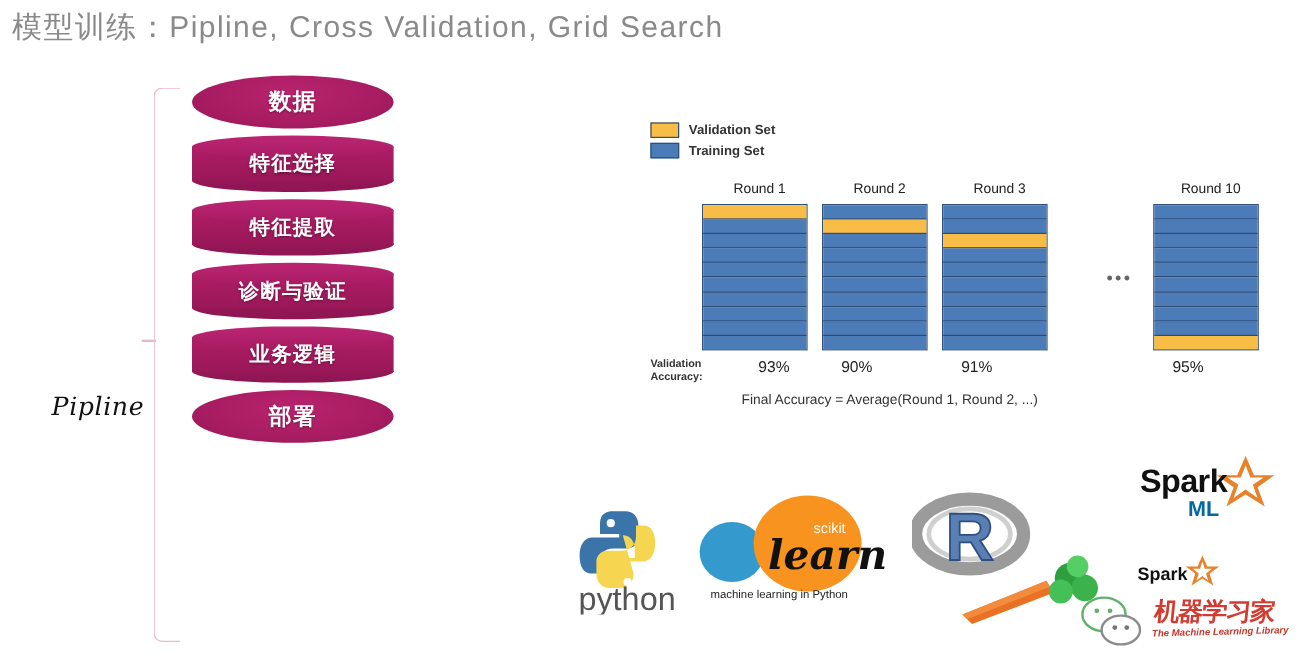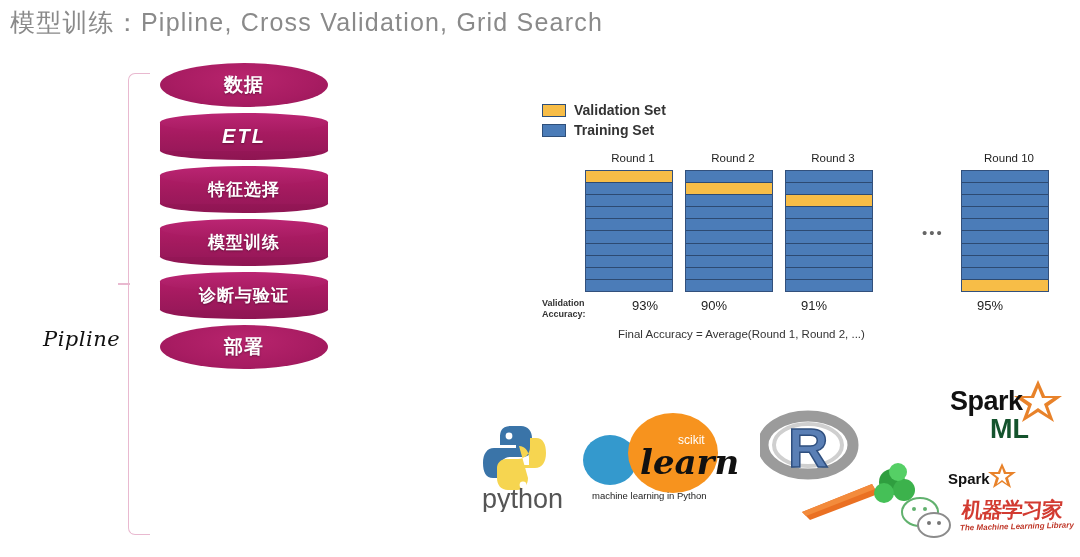--- a/index.html
+++ b/index.html
@@ -166,21 +166,21 @@
     margin-bottom: 4px;
   }
   .legend-swatch {
     width: 24px;
     height: 13px;
     border: 1px solid #2e4f7a;
     margin-right: 8px;
     box-sizing: border-box;
   }
   .legend-text {
-    font-size: 14px;
+    font-size: 11px;
     color: #333;
     font-weight: bold;
   }
 
   #cv-rounds {
     position: absolute;
     left: 50px;
     top: 82px;
     width: 450px;
     height: 140px;
@@ -295,23 +295,23 @@
     position: absolute;
     left: 0; top: 8px;
     font-size: 27px;
     font-weight: bold;
     color: #111;
     letter-spacing: -0.5px;
   }
   .spark-ml {
     position: absolute;
     left: 40px; top: 36px;
-    font-size: 27px;
-    font-weight: bold;
-    color: #14532d;
+    font-size: 18px;
+    font-weight: bold;
+    color: #0369a1;
     letter-spacing: 0px;
   }
   .spark-word-sm {
     position: absolute;
     left: 0; top: 8px;
     font-size: 15px;
     font-weight: bold;
     color: #111;
   }
 </style>
@@ -326,49 +326,49 @@
   <div id="pipeline-bracket"></div>
   <div id="pipeline-bracket-notch"></div>
 
   <div id="pipeline-stack">
 
     <div class="stage ell">
       <div class="ell-body"></div>
       <div class="stage-label">数据</div>
     </div>
 
-    <div class="stage cyl">
-      <div class="cyl-bottom"></div>
-      <div class="cyl-body"></div>
-      <div class="cyl-top"></div>
-      <div class="stage-label latin">ETL</div>
-    </div>
 
 
     <div class="stage cyl">
       <div class="cyl-bottom"></div>
       <div class="cyl-body"></div>
       <div class="cyl-top"></div>
       <div class="stage-label">特征选择</div>
     </div>
 
     <div class="stage cyl">
       <div class="cyl-bottom"></div>
       <div class="cyl-body"></div>
       <div class="cyl-top"></div>
-      <div class="stage-label">模型训练</div>
+      <div class="stage-label">特征提取</div>
     </div>
 
     <div class="stage cyl">
       <div class="cyl-bottom"></div>
       <div class="cyl-body"></div>
       <div class="cyl-top"></div>
       <div class="stage-label">诊断与验证</div>
     </div>
 
+    <div class="stage cyl">
+      <div class="cyl-bottom"></div>
+      <div class="cyl-body"></div>
+      <div class="cyl-top"></div>
+      <div class="stage-label">业务逻辑</div>
+    </div>
 
     <div class="stage ell">
       <div class="ell-body"></div>
       <div class="stage-label">部署</div>
     </div>
 
   </div>
 </div>
 
 <div id="cv-panel">

